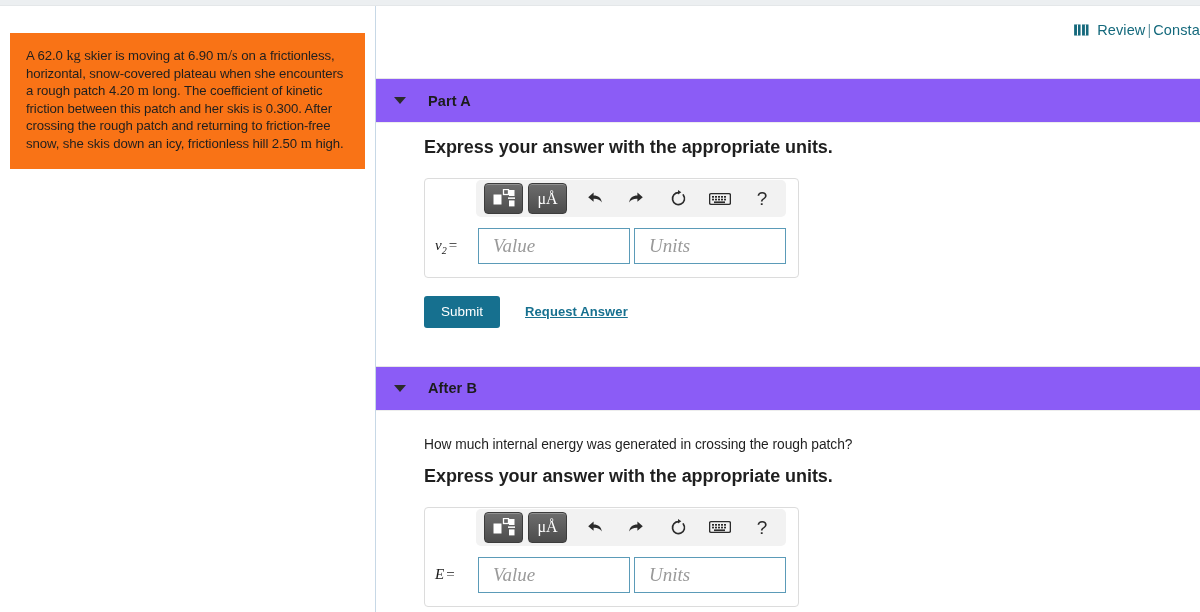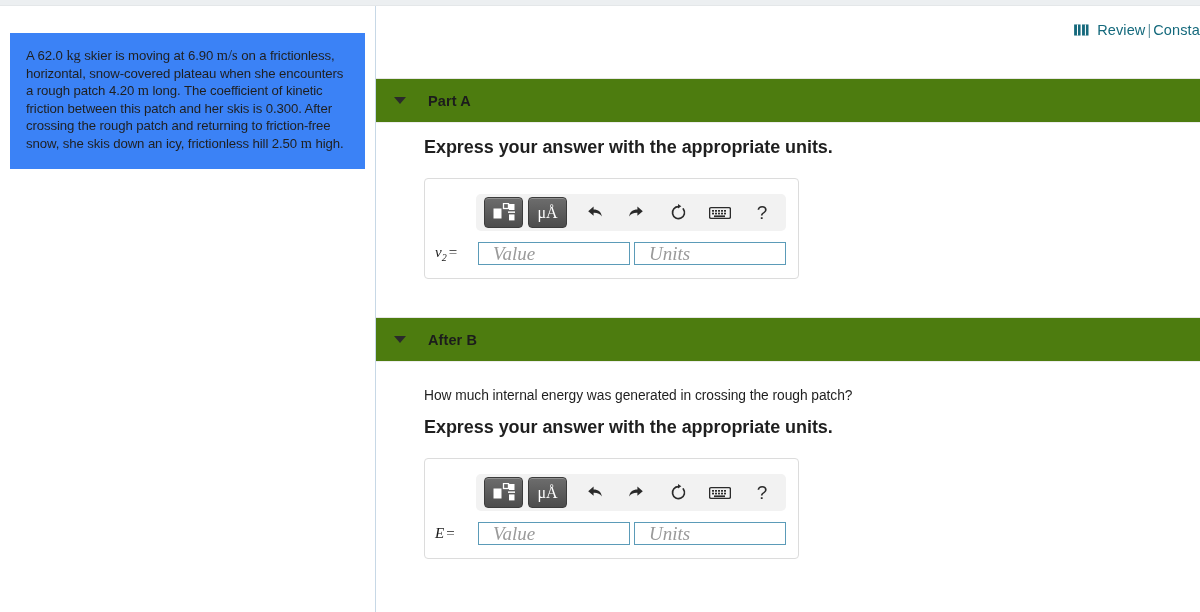--- a/index.html
+++ b/index.html
@@ -43,21 +43,21 @@
     width: 375px;
     height: 606px;
     background: #ffffff;
     box-sizing: border-box;
   }
   .problem-card {
     position: absolute;
     top: 27px;
     left: 10px;
     width: 355px;
-    background: #3b82f6;
+    background: #f97316;
     padding: 14px 16px 16px 16px;
     box-sizing: border-box;
   }
   .problem-text {
     font-size: 13.2px;
     line-height: 17.6px;
     color: #1f1f1f;
     letter-spacing: -0.1px;
   }
   .problem-text .mathunit {
@@ -98,21 +98,21 @@
     color: #14697c;
     letter-spacing: 0.1px;
   }
   .review-links .sep {
     color: #6b9aa6;
     margin: 0 2px;
   }
 
   
   .part-header {
-    background: #4d7c0f;
+    background: #8b5cf6;
     border-top: 1px solid #e6e6e6;
     border-bottom: 1px solid #ededed;
     height: 45px;
     display: flex;
     align-items: center;
     box-sizing: border-box;
   }
   .caret {
     width: 0; height: 0;
     border-left: 6px solid transparent;
@@ -146,21 +146,21 @@
   }
 
   
   .answer-box {
     margin-top: 20px;
     width: 375px;
     border: 1px solid #dcdcdc;
     border-radius: 4px;
     background: #ffffff;
     box-sizing: border-box;
-    padding: 15px 10px 13px 10px;
+    padding: 1px 10px 13px 10px;
   }
   .mathbar {
     background: #f2f2f2;
     border-radius: 5px;
     height: 37px;
     margin-left: 41px;
     margin-right: 2px;
     display: flex;
     align-items: center;
     padding: 0 8px;
@@ -221,21 +221,21 @@
   }
   .var-label sub {
     font-size: 10px;
     font-style: italic;
   }
   .var-label .eq {
     font-style: normal;
     margin-left: 2px;
   }
   .field {
-    height: 23px;
+    height: 36px;
     border: 1px solid #5b9bb8;
     background: #ffffff;
     box-sizing: border-box;
     display: flex;
     align-items: center;
     padding-left: 14px;
   }
   .field.value-field { width: 152px; }
   .field.units-field { width: 152px; margin-left: 4px; }
   .field-placeholder {
@@ -370,20 +370,24 @@
             </span>
             <div class="field value-field">
               <span class="field-placeholder">Value</span>
             </div>
             <div class="field units-field">
               <span class="field-placeholder">Units</span>
             </div>
           </div>
         </div>
 
+        <div class="submit-row">
+          <button class="submit-btn">Submit</button>
+          <span class="request-answer">Request Answer</span>
+        </div>
       </div>
     </div>
 
     <div class="section-gap"></div>
 
     <div>
       <div class="part-header">
         <span class="caret"></span>
         <span class="part-title">After B</span>
       </div>

